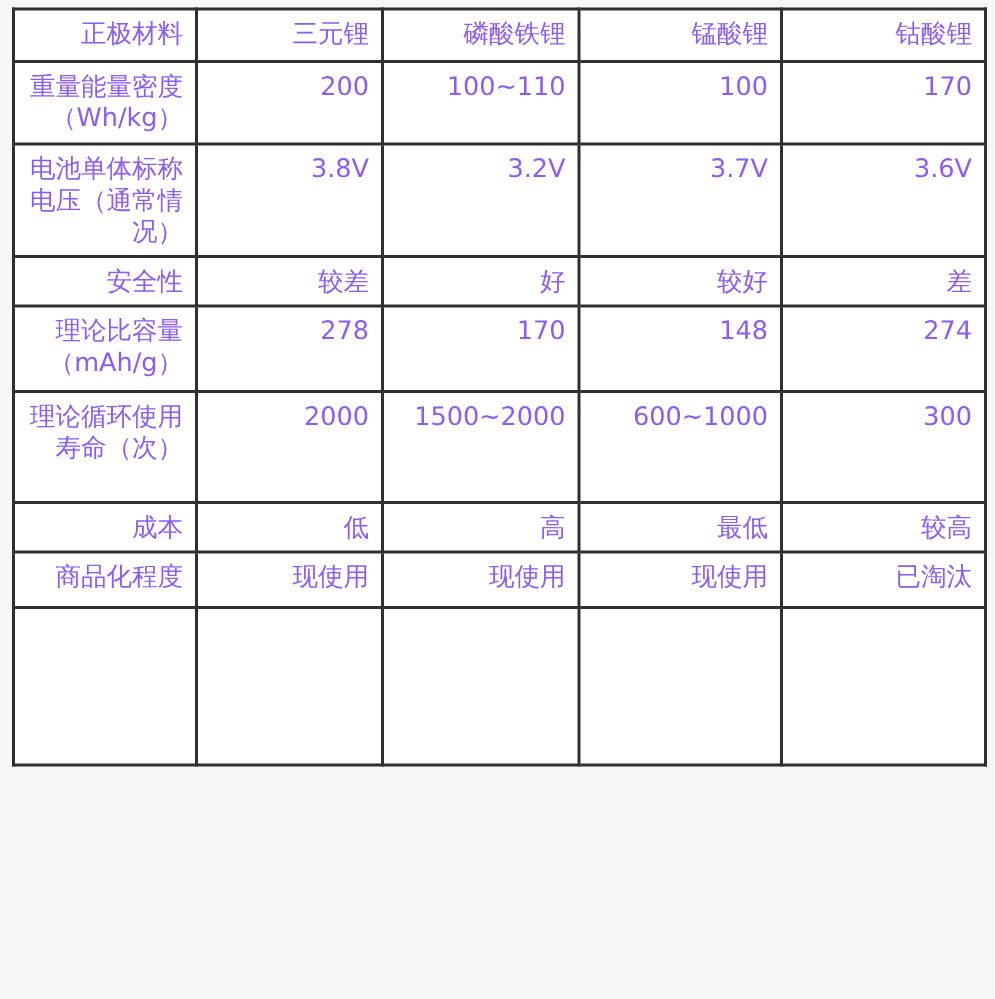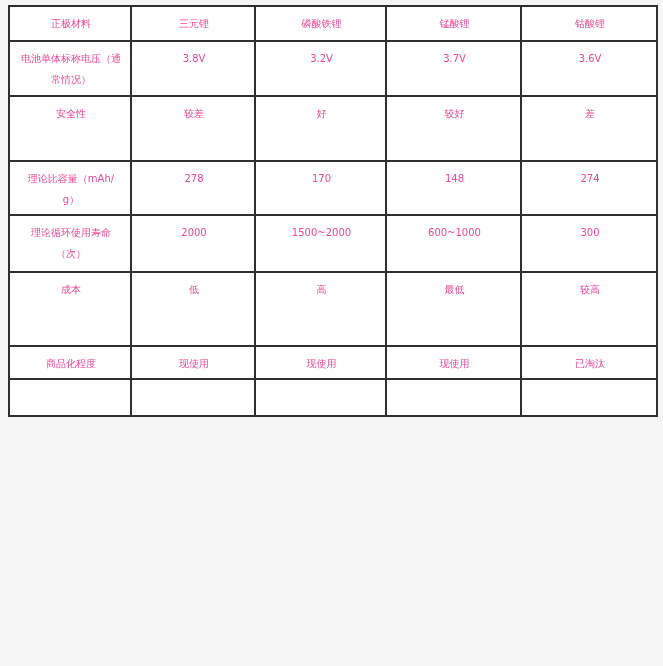--- a/index.html
+++ b/index.html
@@ -21,25 +21,25 @@
     width: 648px;
     background: #ffffff;
   }
   table.cmp col.c0 { width: 122px; }
   table.cmp col.c1 { width: 124px; }
   table.cmp col.c2 { width: 131px; }
   table.cmp col.c3 { width: 135px; }
   table.cmp col.c4 { width: 136px; }
   table.cmp th, table.cmp td {
     border: 2px solid #303030;
-    color: #ec4899;
-    font-size: 10px;
+    color: #8b5cf6;
+    font-size: 17px;
     font-weight: normal;
     line-height: 21px;
-    text-align: center;
+    text-align: right;
     vertical-align: top;
     padding: 6px 8px 4px 10px;
     word-break: break-all;
     white-space: pre-line;
     overflow: hidden;
   }
   table.cmp thead tr      { height: 35px; }
   table.cmp tbody tr:nth-child(1)  { height: 55px; }
   table.cmp tbody tr:nth-child(2)  { height: 65px; }
   table.cmp tbody tr:nth-child(3)  { height: 30px; padding-left: 36px; }
@@ -66,20 +66,27 @@
     <thead>
       <tr>
           <th>正极材料</th>
           <th>三元锂</th>
           <th>磷酸铁锂</th>
           <th>锰酸锂</th>
           <th>钴酸锂</th>
         </tr>
     </thead>
     <tbody>
+        <tr>
+          <td>重量能量密度（Wh/kg）</td>
+          <td>200</td>
+          <td>100~110</td>
+          <td>100</td>
+          <td>170</td>
+        </tr>
         <tr>
           <td>电池单体标称电压（通常情况）</td>
           <td>3.8V</td>
           <td>3.2V</td>
           <td>3.7V</td>
           <td>3.6V</td>
         </tr>
         <tr>
           <td>安全性</td>
           <td>较差</td>

